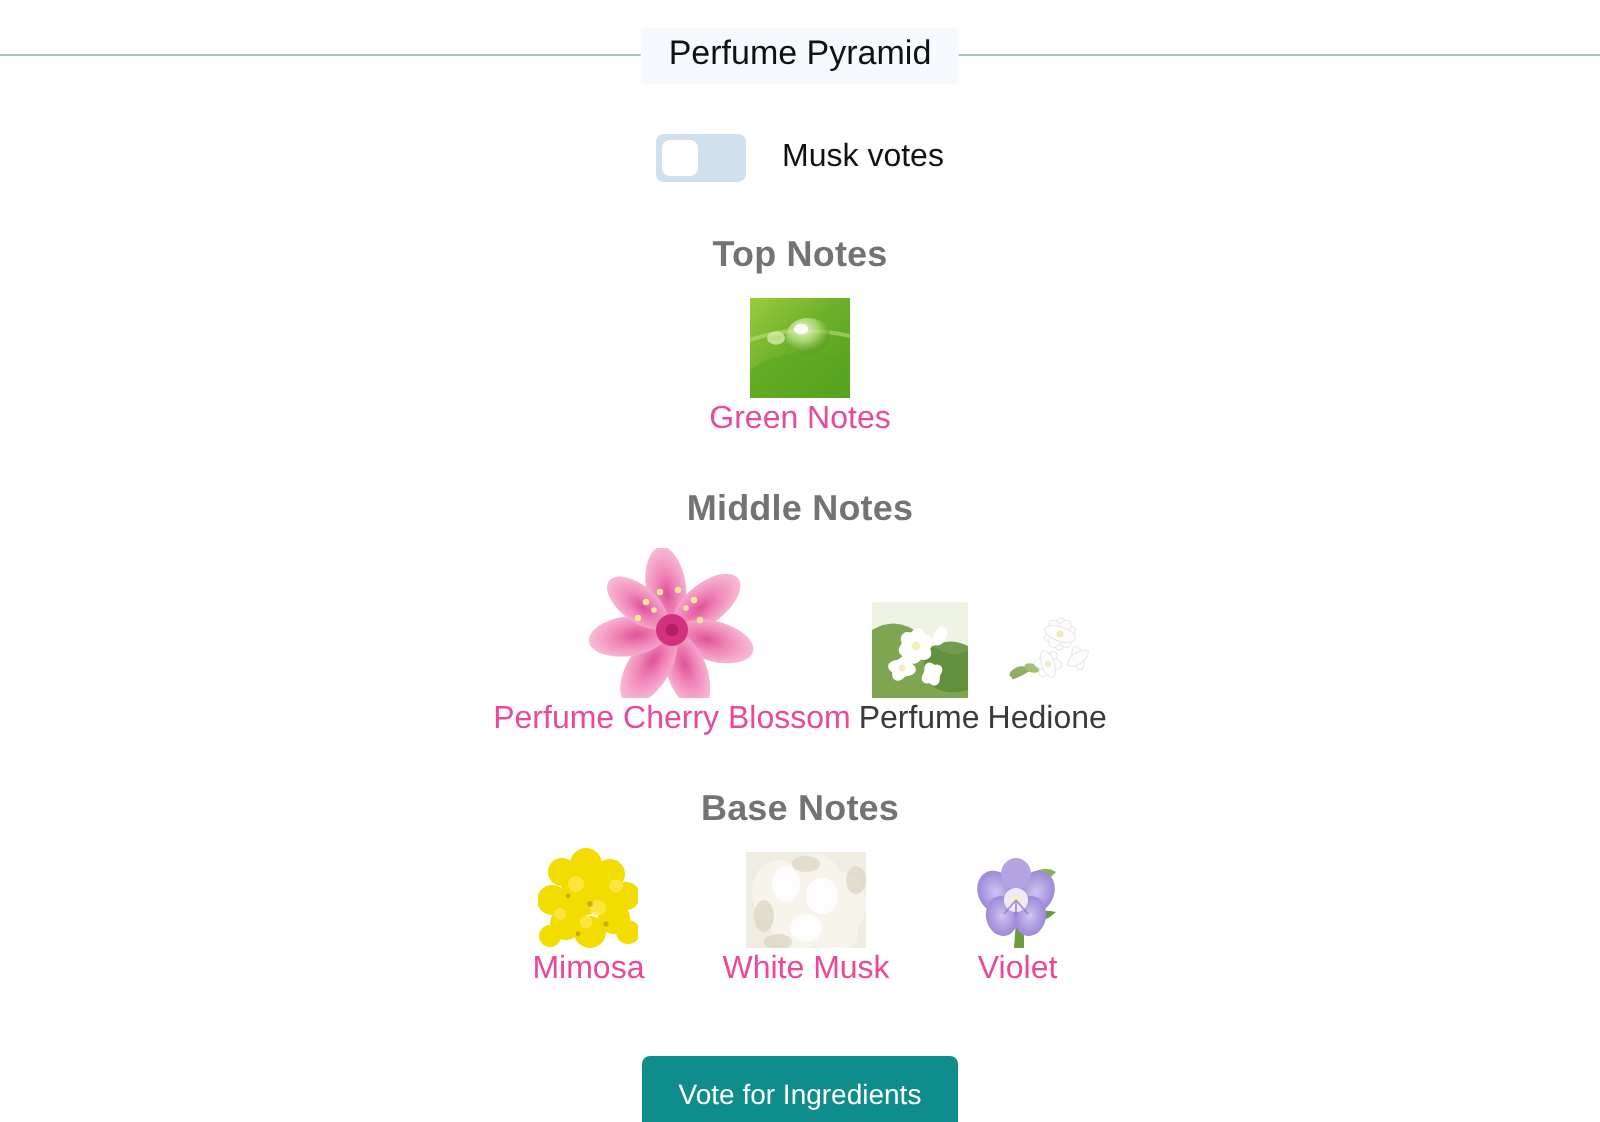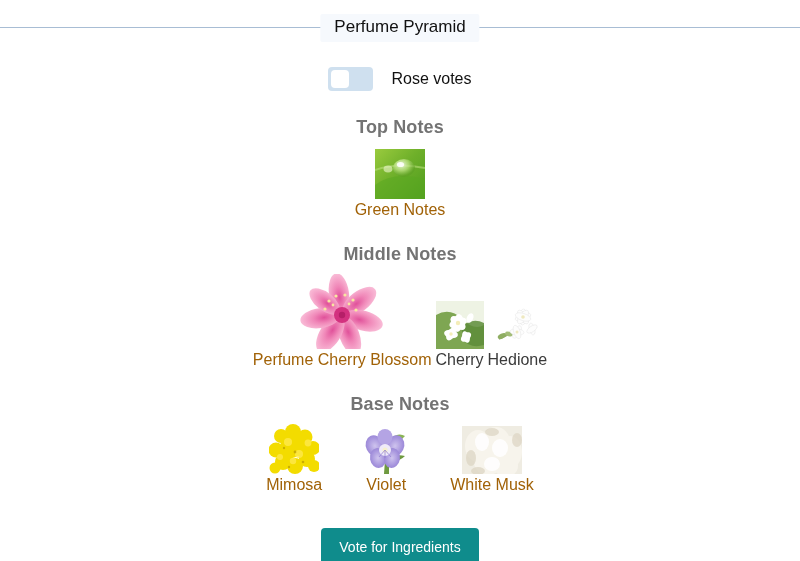--- a/index.html
+++ b/index.html
@@ -112,21 +112,21 @@
   .ingredient .thumb {
     display: block;
     border: 0;
     background: #ffffff;
     overflow: hidden;
     position: relative;
   }
   .ingredient .caption {
     font-size: 16px;
     line-height: 20px;
-    color: #a16207;
+    color: #ec4899;
     white-space: nowrap;
     margin-top: 1px;
     text-align: center;
   }
   .ingredient .caption.muted { color: #3a3a3a; }
 
   
   .thumb.sz-50 { width: 50px; height: 50px; }
   .thumb.sz-75 { width: 88px; height: 75px; }
   .thumb.sz-48 { width: 48px; height: 48px; }
@@ -160,21 +160,21 @@
 
   <div class="titlebar">
     <div class="rule"></div>
     <div class="title-chip">Perfume Pyramid</div>
   </div>
 
   <div class="toggle-row">
     <span class="switch">
       <span class="knob"></span>
     </span>
-    <span class="switch-label">Rose votes</span>
+    <span class="switch-label">Musk votes</span>
   </div>
 
   <div id="sec-top">
     <div class="section-heading">Top Notes</div>
     <div class="ingredients" style="margin-top:11px; gap:0;">
       <div class="ingredient">
         <span class="thumb sz-50">
           <svg viewBox="0 0 50 50" preserveAspectRatio="none">
             <defs>
               <linearGradient id="gleaf" x1="0" y1="0" x2="1" y2="1">
@@ -257,21 +257,21 @@
               <ellipse cx="15" cy="33" rx="4" ry="7" transform="rotate(30 15 33)"></ellipse>
               <ellipse cx="15" cy="33" rx="4" ry="7" transform="rotate(100 15 33)"></ellipse>
               <ellipse cx="30" cy="36" rx="3.6" ry="6" transform="rotate(-20 30 36)"></ellipse>
               <ellipse cx="30" cy="36" rx="3.6" ry="6" transform="rotate(50 30 36)"></ellipse>
               <ellipse cx="34" cy="17" rx="3.2" ry="5" transform="rotate(25 34 17)"></ellipse>
             </g>
             <circle cx="22" cy="22" r="2.2" fill="#f4edb8"></circle>
             <circle cx="15" cy="33" r="1.7" fill="#f4edb8"></circle>
           </svg>
         </span>
-        <span class="caption muted">Cherry</span>
+        <span class="caption muted">Perfume</span>
       </div>
 
       <div class="ingredient">
         <span class="thumb sz-48">
           <svg viewBox="0 0 48 48">
             <rect width="48" height="48" fill="#ffffff"></rect>
             <path d="M6 38 q10 -4 16 -10" stroke="#93a86e" stroke-width="1.6" fill="none"></path>
             <ellipse cx="9" cy="35" rx="4.5" ry="2.4" fill="#8fae62" transform="rotate(-25 9 35)"></ellipse>
             <ellipse cx="16" cy="33" rx="4" ry="2.2" fill="#a3bd77" transform="rotate(15 16 33)"></ellipse>
             <g fill="#fdfdfd" stroke="#e6e6e6" stroke-width="0.5">
@@ -329,20 +329,47 @@
             </g>
             <g fill="#b99b00" opacity="0.7">
               <circle cx="26" cy="28" r="1.4"></circle>
                 <circle cx="15" cy="24" r="1.2"></circle>
               <circle cx="34" cy="38" r="1.3"></circle>
                 <circle cx="20" cy="43" r="1.2"></circle>
             </g>
           </svg>
         </span>
         <span class="caption">Mimosa</span>
+      </div>
+
+      <div class="ingredient">
+        <span class="thumb sz-60">
+          <svg viewBox="0 0 60 48" preserveAspectRatio="none">
+            <rect width="60" height="48" fill="#efece2"></rect>
+            <g fill="#f7f4ec">
+              <ellipse cx="16" cy="20" rx="13" ry="16"></ellipse>
+              <ellipse cx="34" cy="16" rx="14" ry="15"></ellipse>
+              <ellipse cx="48" cy="26" rx="12" ry="16"></ellipse>
+              <ellipse cx="26" cy="36" rx="14" ry="13"></ellipse>
+              <ellipse cx="44" cy="40" rx="12" ry="11"></ellipse>
+            </g>
+            <g fill="#ffffff" opacity="0.9">
+              <ellipse cx="20" cy="16" rx="7" ry="9"></ellipse>
+              <ellipse cx="38" cy="22" rx="8" ry="9"></ellipse>
+              <ellipse cx="30" cy="38" rx="8" ry="7"></ellipse>
+            </g>
+            <g fill="#ddd6c4" opacity="0.75">
+              <ellipse cx="9" cy="32" rx="5" ry="8"></ellipse>
+              <ellipse cx="55" cy="14" rx="5" ry="7"></ellipse>
+              <ellipse cx="30" cy="6" rx="7" ry="4"></ellipse>
+              <ellipse cx="16" cy="45" rx="7" ry="4"></ellipse>
+            </g>
+          </svg>
+        </span>
+        <span class="caption">White Musk</span>
       </div>
 
       <div class="ingredient">
         <span class="thumb sz-50">
           <svg viewBox="0 0 50 50">
             <defs>
               <radialGradient id="violG" cx="50%" cy="50%" r="65%">
                 <stop offset="0%" stop-color="#cfc4ee"></stop>
                 <stop offset="60%" stop-color="#a694dd"></stop>
                 <stop offset="100%" stop-color="#8f7cd0"></stop>
@@ -364,47 +391,20 @@
             <g stroke="#8f7cd0" stroke-width="0.9" opacity="0.8">
               <line x1="24" y1="26" x2="18" y2="33"></line>
               <line x1="24" y1="26" x2="30" y2="33"></line>
               <line x1="24" y1="26" x2="24" y2="34"></line>
             </g>
           </svg>
         </span>
         <span class="caption">Violet</span>
       </div>
 
-      <div class="ingredient">
-        <span class="thumb sz-60">
-          <svg viewBox="0 0 60 48" preserveAspectRatio="none">
-            <rect width="60" height="48" fill="#efece2"></rect>
-            <g fill="#f7f4ec">
-              <ellipse cx="16" cy="20" rx="13" ry="16"></ellipse>
-              <ellipse cx="34" cy="16" rx="14" ry="15"></ellipse>
-              <ellipse cx="48" cy="26" rx="12" ry="16"></ellipse>
-              <ellipse cx="26" cy="36" rx="14" ry="13"></ellipse>
-              <ellipse cx="44" cy="40" rx="12" ry="11"></ellipse>
-            </g>
-            <g fill="#ffffff" opacity="0.9">
-              <ellipse cx="20" cy="16" rx="7" ry="9"></ellipse>
-              <ellipse cx="38" cy="22" rx="8" ry="9"></ellipse>
-              <ellipse cx="30" cy="38" rx="8" ry="7"></ellipse>
-            </g>
-            <g fill="#ddd6c4" opacity="0.75">
-              <ellipse cx="9" cy="32" rx="5" ry="8"></ellipse>
-              <ellipse cx="55" cy="14" rx="5" ry="7"></ellipse>
-              <ellipse cx="30" cy="6" rx="7" ry="4"></ellipse>
-              <ellipse cx="16" cy="45" rx="7" ry="4"></ellipse>
-            </g>
-          </svg>
-        </span>
-        <span class="caption">White Musk</span>
-      </div>
-
     </div>
   </div>
 
   <div class="btn-row">
     <button class="vote-btn">Vote for Ingredients</button>
   </div>
 
 </div>
 
 </body></html>

